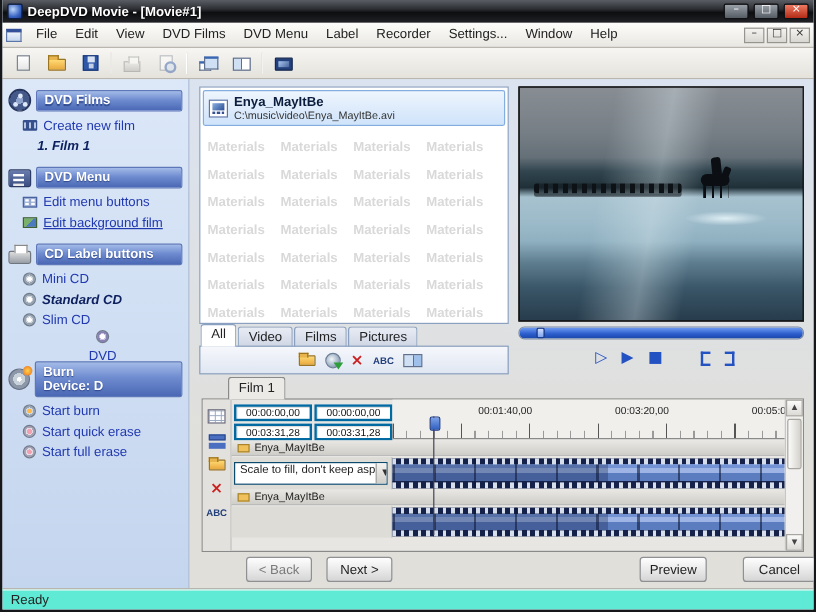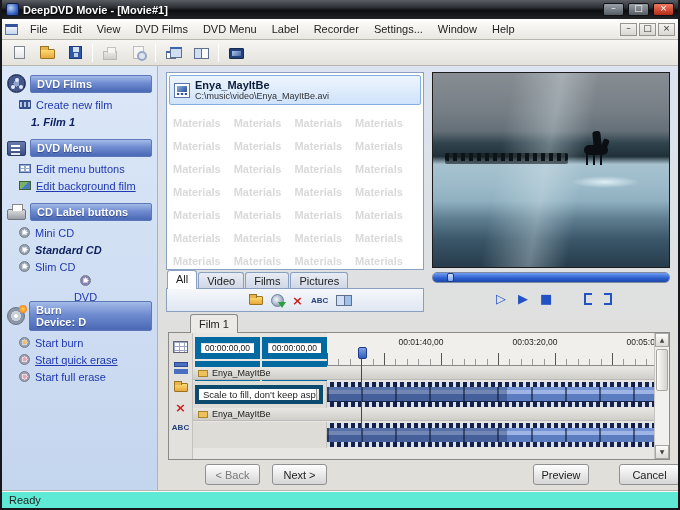--- a/index.html
+++ b/index.html
@@ -151,35 +151,35 @@
     display:flex;align-items:center;justify-content:center;}
   .tl-frame{position:absolute;left:10px;right:8px;top:266px;height:128px;background:#e7e6e2;border:1px solid #8a8a8a;}
   .tl-tools{position:absolute;left:0;top:0;bottom:0;width:24px;background:#e3e1dd;border-right:1px solid #c4c2be;
     display:flex;flex-direction:column;align-items:center;gap:9px;padding-top:8px;}
   .i-grid{width:15px;height:12px;background:#fff;border:1px solid #667;
     background-image:linear-gradient(#9aa8c4 1px,transparent 1px),linear-gradient(90deg,#9aa8c4 1px,transparent 1px);
     background-size:5px 4px;}
   .i-layers{width:14px;height:5px;background:#4a6fc0;border:1px solid #2c4a90;box-shadow:0 7px 0 #4a6fc0;margin-bottom:7px;}
   .tc-grid{position:absolute;left:26px;top:4px;width:132px;height:28px;display:grid;
     grid-template-columns:1fr 1fr;grid-template-rows:1fr 1fr;gap:2px;}
-  .tc{background:#fff;border:6px solid #0369a1;box-shadow:inset 1px 1px 0 #ddd;
+  .tc{background:#fff;border:2px solid #0369a1;box-shadow:inset 1px 1px 0 #ddd;
     font-size:8.5px;display:flex;align-items:center;justify-content:center;color:#111;}
   .ruler{position:absolute;left:158px;right:15px;top:0;height:33px;border-bottom:1px solid #8a8a8a;
     background:#f0efec;overflow:hidden;}
   .ruler-ticks{position:absolute;left:0;right:0;bottom:0;height:12px;
     background-image:repeating-linear-gradient(90deg,#555 0 1px,transparent 1px 57px),
       repeating-linear-gradient(90deg,#9a9a9a 0 1px,transparent 1px 11.4px);
     background-size:auto 12px,auto 6px;background-position:left bottom,left bottom;background-repeat:repeat-x,repeat-x;}
   .ruler-label{position:absolute;top:4px;font-size:8.5px;color:#222;transform:translateX(-50%);white-space:nowrap;}
   .track-header{position:absolute;left:24px;right:15px;height:13px;display:flex;align-items:center;gap:4px;padding-left:5px;
     background:linear-gradient(#e9e7e3,#d0cec9);border-bottom:1px solid #bbb;font-size:9px;color:#222;}
   .i-folder-xs{width:10px;height:7px;background:#f0c05a;border:1px solid #a8842c;flex:0 0 10px;}
   .track-body{position:absolute;left:24px;right:15px;}
   .left-cell{position:absolute;left:0;top:0;bottom:0;width:134px;background:#dedcd7;border-right:1px solid #c4c2be;}
-  .combo{position:absolute;left:2px;top:4px;width:128px;height:19px;background:#fff;border:4px solid #0c4a6e;
+  .combo{position:absolute;left:2px;top:4px;width:128px;height:19px;background:#fff;border:1px solid #0c4a6e;
     display:flex;align-items:flex-start;font-size:9.5px;padding-left:4px;overflow:hidden;white-space:nowrap;}
   .combo-arrow{margin-left:auto;width:16px;height:17px;background:linear-gradient(#f4f3f0,#d0cec8);border-left:1px solid #9a9a9a;
     display:flex;align-items:center;justify-content:center;font-size:7px;color:#333;flex:0 0 16px;}
   .filmstrip{position:absolute;left:134px;right:0;top:1px;bottom:1px;
     background:
       linear-gradient(90deg,rgba(16,30,70,.30) 0 55%,transparent 55%),
       repeating-linear-gradient(90deg,rgba(8,16,44,.55) 0 2px,transparent 2px 34px),
       linear-gradient(180deg,#16224a 0 5px,#7493d4 5px 8px,#9db4e4 8px 12px,#5c7cc0 12px 19px,#16224a 19px 24px);}
   .filmstrip::before,.filmstrip::after{content:"";position:absolute;left:0;right:0;height:5px;
     background:repeating-linear-gradient(90deg,rgba(225,232,245,.95) 0 3px,transparent 3px 7px);}
@@ -337,21 +337,21 @@
           <div class="sb-hbar">
             <span>Burn</span>
             <span>Device: D</span>
           </div>
         </div>
         <div class="sb-items">
           <div class="sb-item" style="padding-left:4px;">
             <span class="i i-burnsm"></span>
             <span>Start burn</span>
           </div>
-          <div class="sb-item" style="padding-left:4px;text-decoration:underline;">
+          <div class="sb-item" style="padding-left:4px;">
             <span class="i i-erasesm"></span>
             <span>Start quick erase</span>
           </div>
           <div class="sb-item" style="padding-left:4px;">
             <span class="i i-erasesm"></span>
             <span>Start full erase</span>
           </div>
         </div>
       </div>
 

